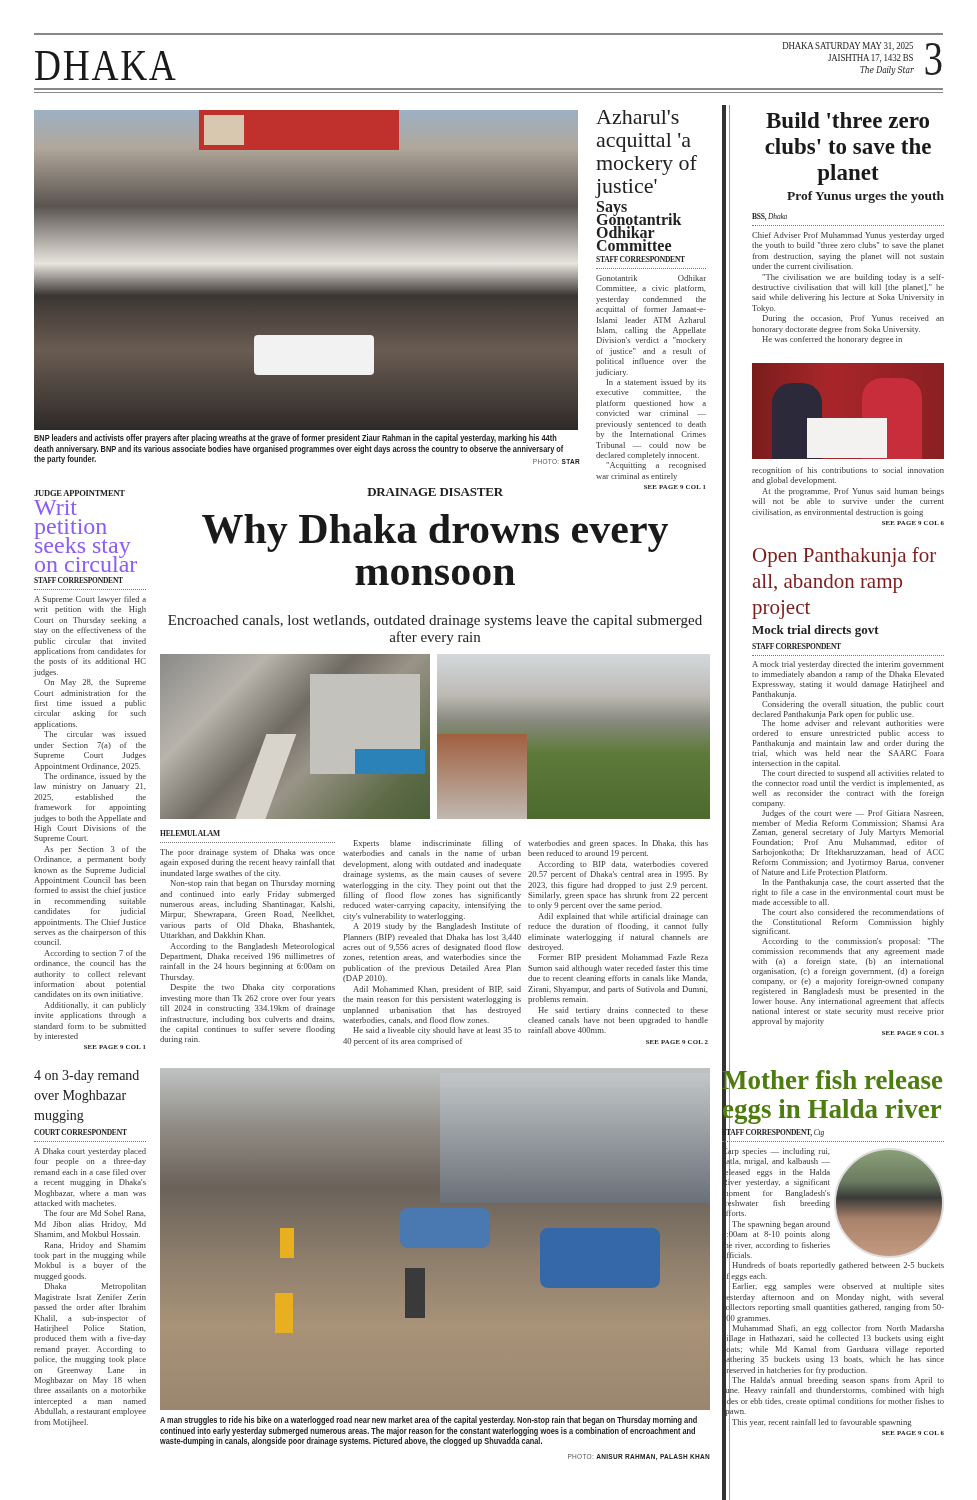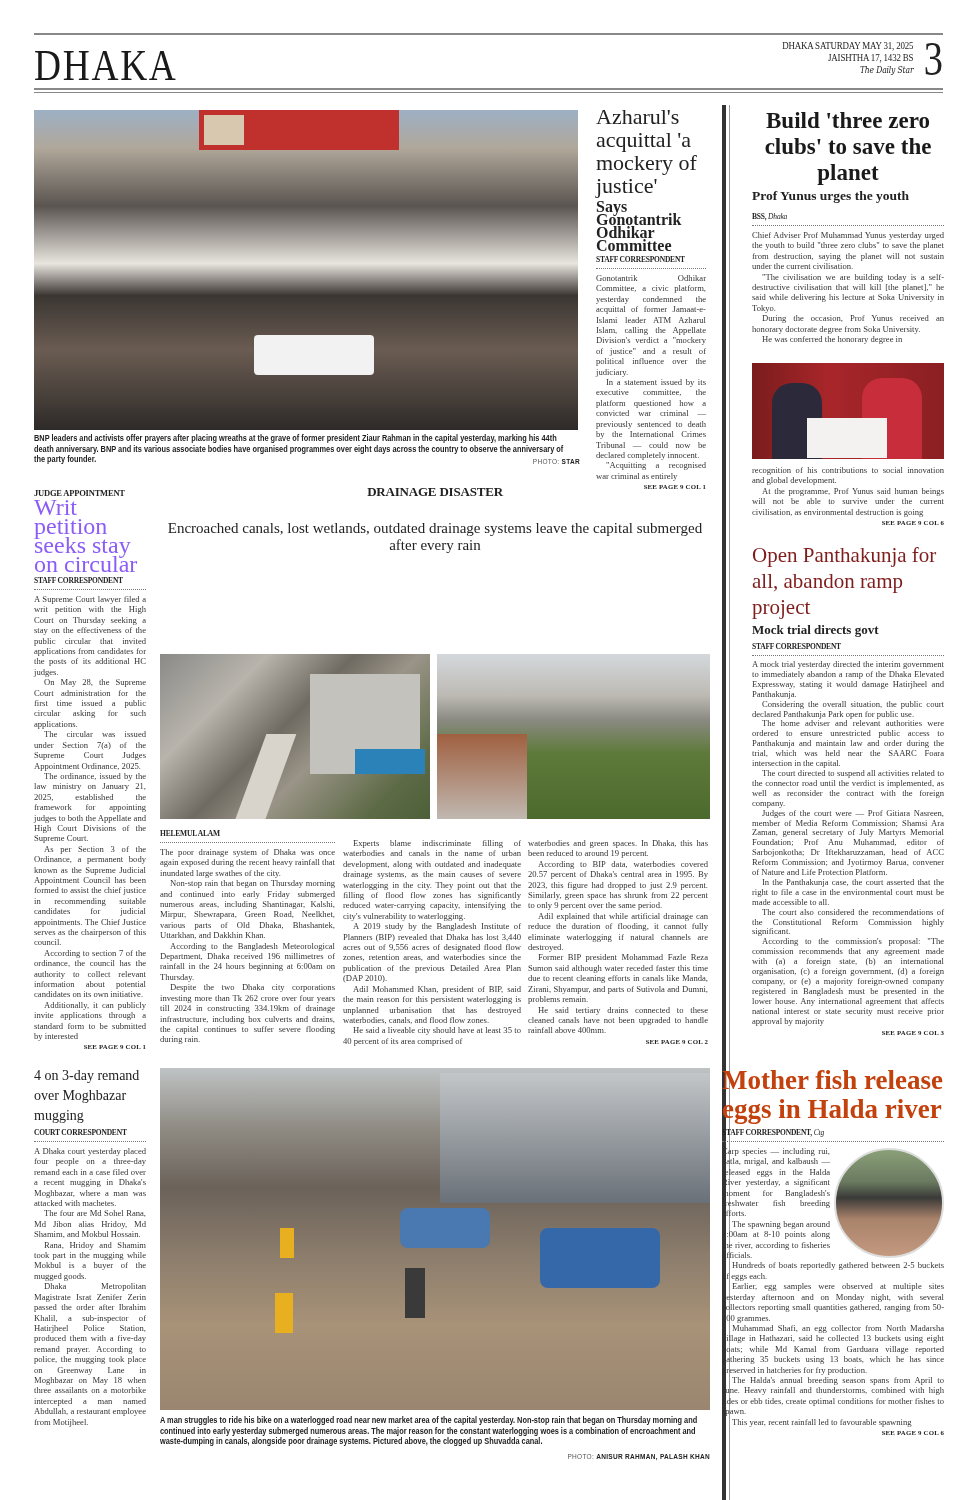--- a/index.html
+++ b/index.html
@@ -61,21 +61,21 @@
     <p>"Acquitting a recognised war criminal as entirely</p>
   </div>
   <div class="see">SEE PAGE 9 COL 1</div>
 </div>
 
 <div class="vrule" style="left:722px;top:105px;height:1395px"></div>
 <div class="vrule2" style="left:729px;top:105px;height:1395px"></div>
 
 <div class="abs" style="left:752px;top:108px;width:192px">
   <div style="font-weight:700;font-size:23px;line-height:26px;text-align:center;color:#1a1a1a">Build 'three zero clubs' to save the planet</div>
-  <div style="font-weight:700;font-size:13.5px;line-height:16px;text-align:left;margin-top:2px">Prof Yunus urges the youth</div>
+  <div style="font-weight:700;font-size:13.5px;line-height:16px;text-align:right;margin-top:2px">Prof Yunus urges the youth</div>
   <div class="byline" style="margin-top:8px"><span>BSS,</span> <i>Dhaka</i></div>
   <div class="body">
     <p class="first">Chief Adviser Prof Muhammad Yunus yesterday urged the youth to build "three zero clubs" to save the planet from destruction, saying the planet will not sustain under the current civilisation.</p>
     <p>"The civilisation we are building today is a self-destructive civilisation that will kill [the planet]," he said while delivering his lecture at Soka University in Tokyo.</p>
     <p>During the occasion, Prof Yunus received an honorary doctorate degree from Soka University.</p>
     <p>He was conferred the honorary degree in</p>
   </div>
 </div>
 <div class="photo" style="left:752px;top:363px;width:192px;height:96px;background:linear-gradient(90deg,#7a1c1c 0%,#a8262a 40%,#8a1f22 100%)">
   <div style="position:absolute;left:20px;top:20px;width:50px;height:76px;background:#2c2a3a;border-radius:20px 20px 0 0"></div>
@@ -101,20 +101,21 @@
     <p>The ordinance, issued by the law ministry on January 21, 2025, established the framework for appointing judges to both the Appellate and High Court Divisions of the Supreme Court.</p>
     <p>As per Section 3 of the Ordinance, a permanent body known as the Supreme Judicial Appointment Council has been formed to assist the chief justice in recommending suitable candidates for judicial appointments. The Chief Justice serves as the chairperson of this council.</p>
     <p>According to section 7 of the ordinance, the council has the authority to collect relevant information about potential candidates on its own initiative.</p>
     <p>Additionally, it can publicly invite applications through a standard form to be submitted by interested</p>
   </div>
   <div class="see">SEE PAGE 9 COL 1</div>
 </div>
 
 <div class="abs" style="left:160px;top:484px;width:550px;text-align:center">
   <div class="kicker" style="font-size:13px">DRAINAGE DISASTER</div>
+  <div style="font-weight:700;font-size:42px;line-height:42px;color:#1a1a1a;margin:8px 30px 0">Why Dhaka drowns every monsoon</div>
   <div style="font-size:15px;line-height:17px;margin-top:20px;color:#222">Encroached canals, lost wetlands, outdated drainage systems leave the capital submerged after every rain</div>
 </div>
 <div class="photo" style="left:160px;top:654px;width:270px;height:165px;background:linear-gradient(135deg,#8a8a88 0%,#b8b4ac 25%,#6f6a62 45%,#9a9488 60%,#5d6a46 85%,#4c6038 100%)">
   <div style="position:absolute;left:150px;top:20px;width:110px;height:100px;background:#c4c2bc"></div>
   <div style="position:absolute;left:195px;top:95px;width:70px;height:25px;background:#2a82b8"></div>
   <div style="position:absolute;left:90px;top:80px;width:30px;height:90px;background:#d8d4cc;transform:skewX(-20deg)"></div>
 </div>
 <div class="photo" style="left:437px;top:654px;width:273px;height:165px;background:linear-gradient(180deg,#d4d8dc 0%,#bdbab4 25%,#8a8a82 40%,#5e7a3a 60%,#4d6a2e 100%)">
   <div style="position:absolute;left:0;top:80px;width:90px;height:85px;background:linear-gradient(180deg,#a06040,#c0b8b0)"></div>
 </div>
@@ -183,21 +184,21 @@
   <div style="position:absolute;left:245px;top:200px;width:20px;height:50px;background:#3a3a3a"></div>
 </div>
 <div class="abs caption" style="left:160px;top:1416px;width:610px">
   <span>A man struggles to ride his bike on a waterlogged road near new market area of the capital yesterday. Non-stop rain that began on Thursday morning and continued into early yesterday submerged numerous areas. The major reason for the constant waterlogging woes is a combination of encroachment and waste-dumping in canals, alongside poor drainage systems. Pictured above, the clogged up Shuvadda canal.</span>
 </div>
 <div class="abs credit" style="left:520px;top:1453px;width:190px;text-align:right">
   <span>PHOTO:</span> <b>ANISUR RAHMAN, PALASH KHAN</b>
 </div>
 
 <div class="abs" style="left:722px;top:1066px;width:222px;padding-left:0">
-  <div style="font-weight:700;font-size:27px;line-height:29px;color:#c2410c;padding-left:0;margin-left:0">Mother fish release eggs in Halda river</div>
+  <div style="font-weight:700;font-size:27px;line-height:29px;color:#4d7c0f;padding-left:0;margin-left:0">Mother fish release eggs in Halda river</div>
   <div class="byline" style="margin-top:4px"><span>STAFF CORRESPONDENT,</span> <i>Ctg</i></div>
   <div class="photo" style="position:relative;float:right;width:110px;height:110px;border-radius:50%;margin:2px 0 2px 4px;border:2px solid #ddd;background:linear-gradient(180deg,#8aa078 0%,#6a7a60 30%,#3a3a38 45%,#a8826a 65%,#c49a80 100%)"></div>
   <div class="body">
     <p class="first">Carp species — including rui, katla, mrigal, and kalbaush — released eggs in the Halda River yesterday, a significant moment for Bangladesh's freshwater fish breeding efforts.</p>
     <p>The spawning began around 2:00am at 8-10 points along the river, according to fisheries officials.</p>
     <p>Hundreds of boats reportedly gathered between 2-5 buckets of eggs each.</p>
     <p>Earlier, egg samples were observed at multiple sites yesterday afternoon and on Monday night, with several collectors reporting small quantities gathered, ranging from 50-100 grammes.</p>
     <p>Muhammad Shafi, an egg collector from North Madarsha village in Hathazari, said he collected 13 buckets using eight boats; while Md Kamal from Garduara village reported gathering 35 buckets using 13 boats, which he has since preserved in hatcheries for fry production.</p>
     <p>The Halda's annual breeding season spans from April to June. Heavy rainfall and thunderstorms, combined with high tides or ebb tides, create optimal conditions for mother fishes to spawn.</p>
     <p>This year, recent rainfall led to favourable spawning</p>

